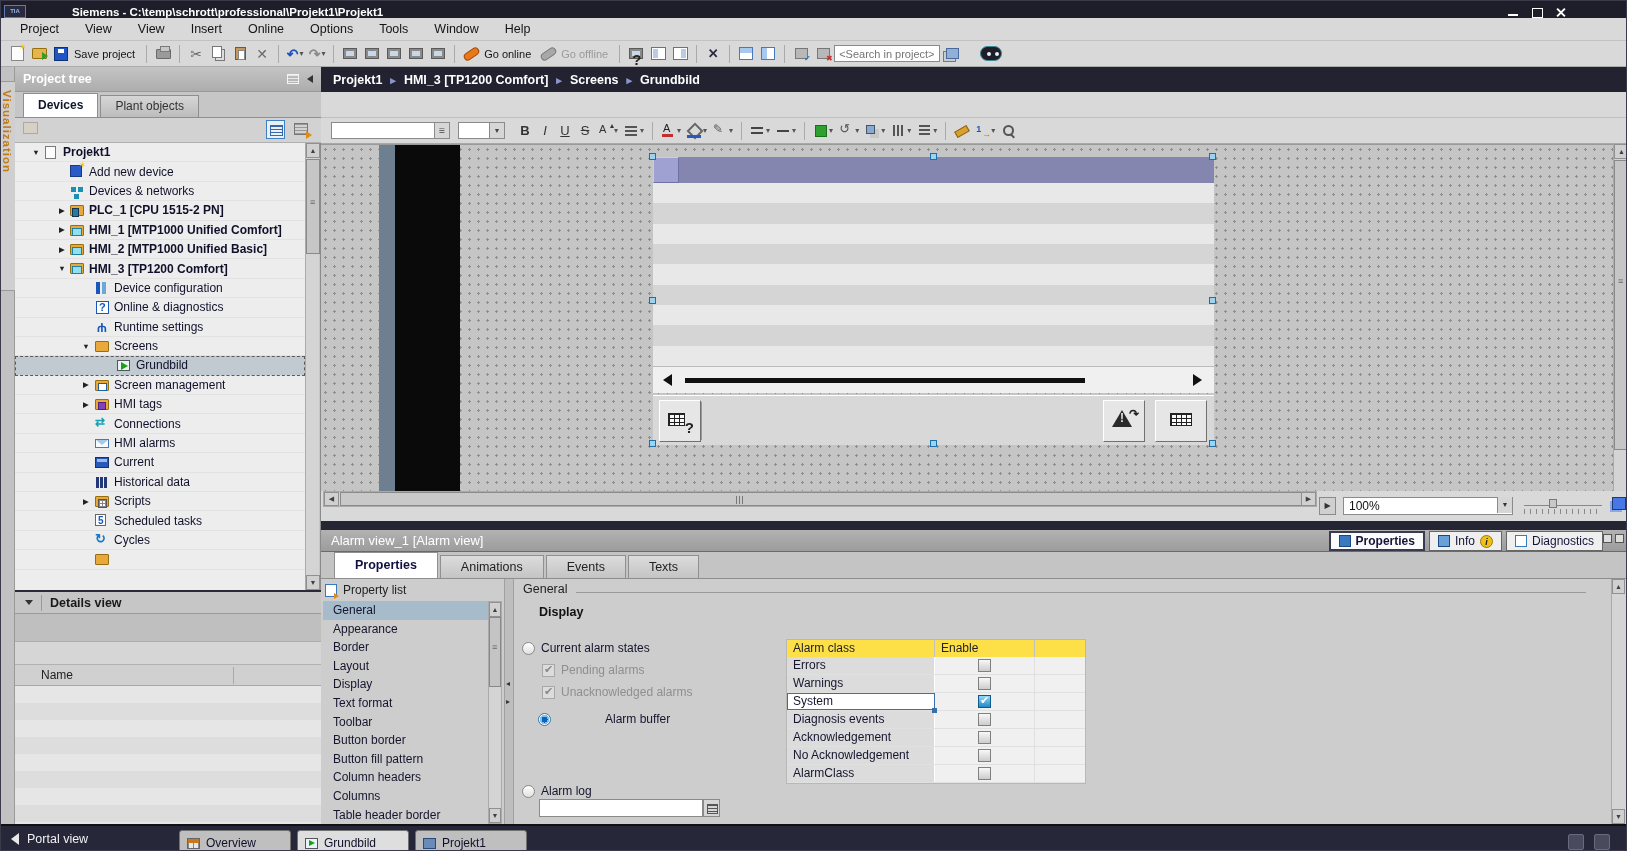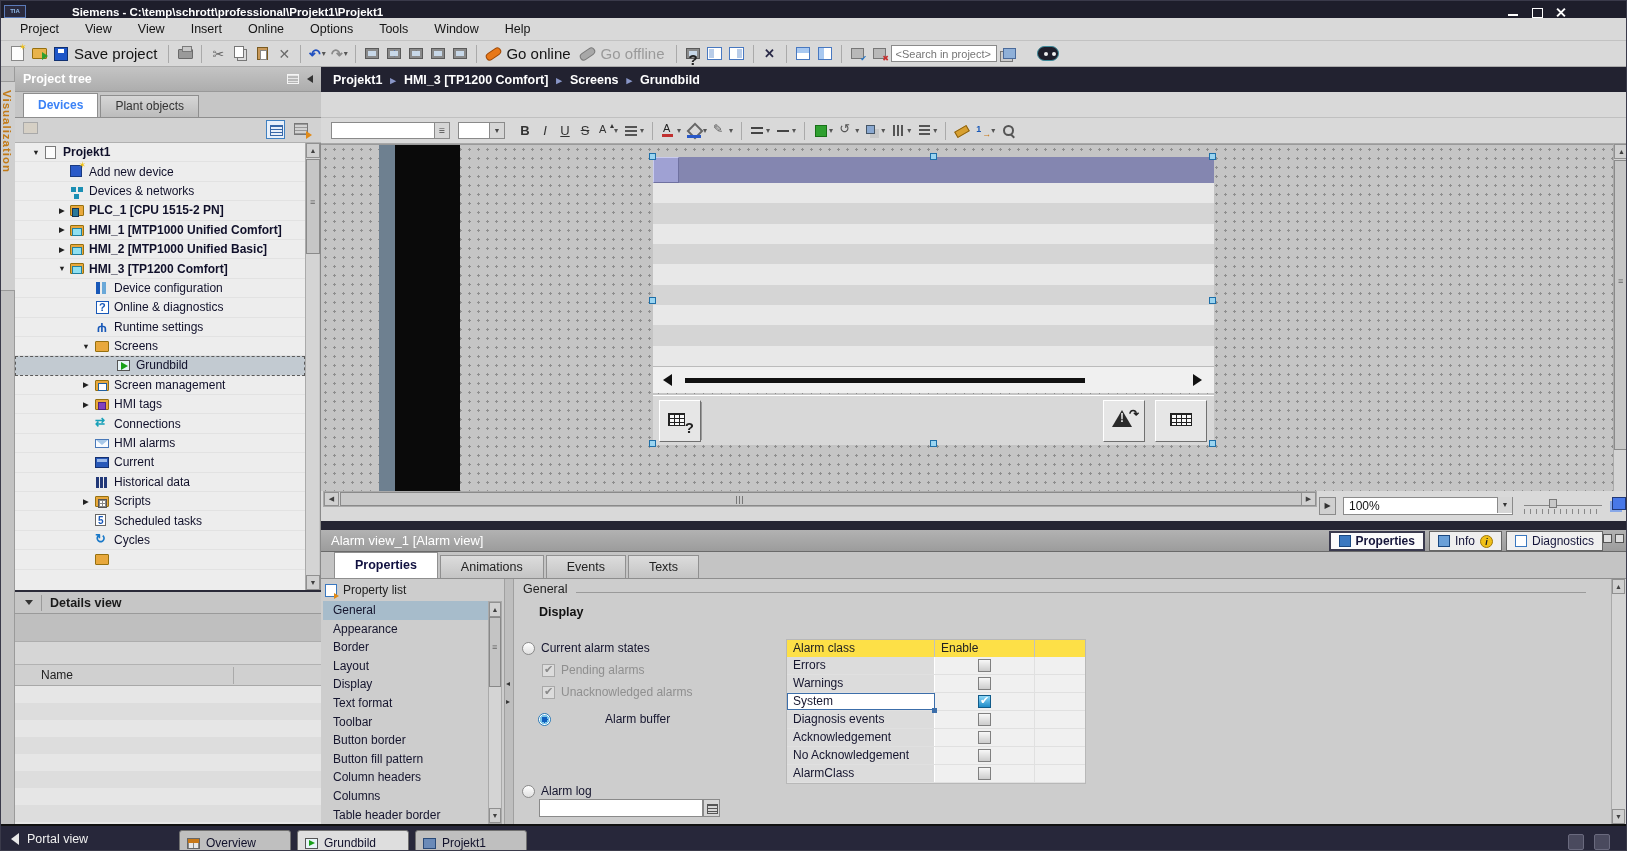--- a/index.html
+++ b/index.html
@@ -13,21 +13,21 @@
 .win-title { color:#FFF; font-size:11.5px; font-weight:bold; margin-left:10px; white-space:nowrap; }
 
 
 .menubar { position:absolute; left:0; top:17px; width:1627px; height:23px; background:#D9D9D9; display:flex; align-items:center; padding-left:6px; border-bottom:1px solid #C2C2C2; }
 .menu-item { padding:0 13px; font-size:12.5px; color:#141414; line-height:22px; }
 
 
 .toolbar { position:absolute; left:0; top:40px; width:1627px; height:26px; background:#D9D9D9; border-bottom:1px solid #ABABAB; display:flex; align-items:center; padding-left:5px; }
 .tsep { width:1px; height:18px; background:#AAAAAA; margin:0 5px; }
 .tbtn { width:22px; height:22px; display:flex; align-items:center; justify-content:center; position:relative; }
-.tlabel { font-size:15px; color:#141414; margin:0 6px 0 2px; white-space:nowrap; }
+.tlabel { font-size:11px; color:#141414; margin:0 6px 0 2px; white-space:nowrap; }
 .tlabel.dim { color:#9A9A9A; }
 .drop { font-size:8px; color:#555; margin-left:1px; }
 .ic { position:relative; display:inline-block; }
 
 .i-new { width:13px; height:15px; background:#FDFDFD; border:1px solid #888; }
 .i-new::after { content:"\2736"; position:absolute; right:-4px; top:-5px; color:#F0C010; font-size:9px; }
 .i-open { width:15px; height:11px; background:#E8B34A; border:1px solid #96700F; border-radius:1px; }
 .i-open::after { content:""; position:absolute; right:-2px; bottom:-2px; border-left:6px solid #2F9E2F; border-top:4px solid transparent; border-bottom:4px solid transparent; }
 .i-save { width:14px; height:14px; background:#1E56C8; border:1px solid #113070; }
 .i-save::after { content:""; position:absolute; left:3px; top:1px; width:6px; height:4px; background:#FFF; }
@@ -68,21 +68,21 @@
 .vlabel { position:absolute; left:0px; top:8px; writing-mode:vertical-rl; font-size:11.5px; font-weight:bold; color:#C27A17; letter-spacing:1px; }
 
 
 .ptree { position:absolute; left:14px; top:66px; width:306px; height:757px; background:#C6C6C6; border-right:1px solid #8A8A8A; }
 .panel-hd { position:absolute; left:0; top:0; width:306px; height:25px; background:linear-gradient(#C4C4C4,#ADADAD); border-bottom:1px solid #999; display:flex; align-items:center; }
 .panel-hd .t { color:#FFF; font-weight:bold; font-size:12.5px; margin-left:8px; flex:1; }
 .i-panelgrid { width:12px; height:10px; border:1px solid #FFF; background:linear-gradient(#EEE 1px, transparent 1px); background-size:3px 3px; margin-right:8px; opacity:.85; }
 .i-collapse { width:0; height:0; border-right:6px solid #333; border-top:4px solid transparent; border-bottom:4px solid transparent; margin-right:8px; }
 .ptabs { position:absolute; left:0; top:25px; width:306px; height:26px; display:flex; align-items:flex-end; padding-left:8px; background:#C6C6C6; border-bottom:1px solid #8E8E8E; }
 .ptab { height:22px; line-height:21px; padding:0 14px; font-size:12px; color:#333; background:linear-gradient(#D6D6D6,#BCBCBC); border:1px solid #8E8E8E; border-bottom:none; margin-right:2px; }
-.ptab.f-active { background:#FFF; font-weight:bold; color:#3b82f6; height:24px; line-height:23px;margin-top:25px; }
+.ptab.f-active { background:#FFF; font-weight:bold; color:#0f172a; height:24px; line-height:23px;margin-top:25px; }
 .ptree-tb { position:absolute; left:0; top:51px; width:306px; height:25px; background:#D2D2D2; border-bottom:1px solid #B0B0B0; }
 .i-addfold { position:absolute; left:8px; top:4px; width:15px; height:12px; background:#D8D0C0; border:1px solid #999; opacity:.7; }
 .i-viewlist { position:absolute; right:36px; top:2px; width:19px; height:19px; background:#E8F0FA; border:1px solid #4080C0; }
 .i-viewlist::after { content:""; position:absolute; left:3px; top:4px; width:11px; height:9px; border:1px solid #3868A8; background:linear-gradient(#3868A8 1px, transparent 1px) 0 0/11px 3px; }
 .i-viewtbl { position:absolute; right:10px; top:2px; width:19px; height:19px; }
 .i-viewtbl::before { content:""; position:absolute; left:2px; top:3px; width:12px; height:10px; border:1px solid #777; background:linear-gradient(#999 1px, transparent 1px) 0 0/12px 3px; }
 .i-viewtbl::after { content:""; position:absolute; right:-1px; bottom:0px; border-left:6px solid #E08A18; border-top:4px solid transparent; border-bottom:4px solid transparent; }
 .tree { position:absolute; left:0; top:76px; width:290px; height:447px; background:#EDEDED; overflow:hidden; }
 .tree-row { height:19.4px; display:flex; align-items:center; position:relative; border-bottom:1px solid #E2E2E2; font-size:12px; color:#10102A; white-space:nowrap; }
 .tree-row.f-bold .lbl { font-weight:bold; }

